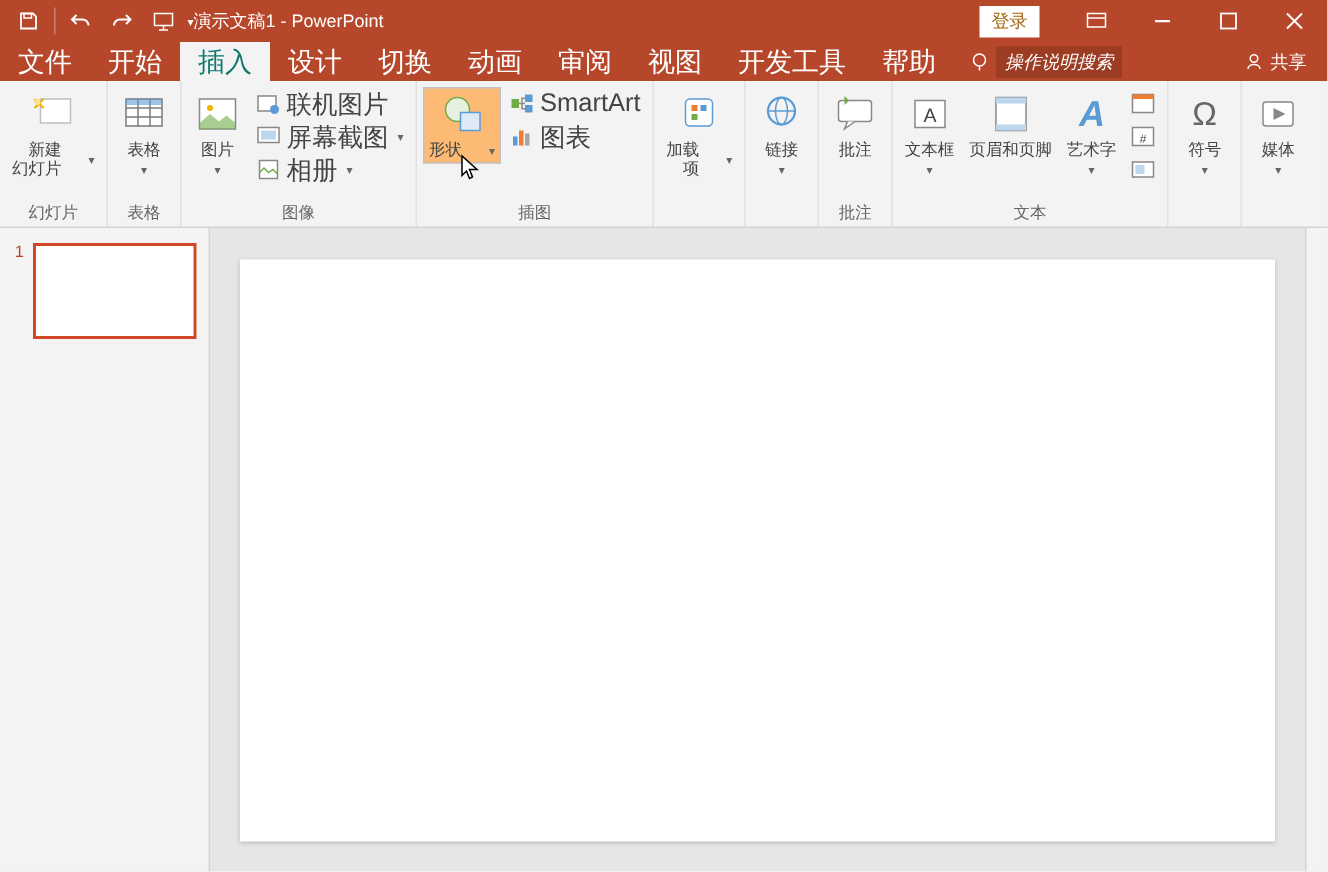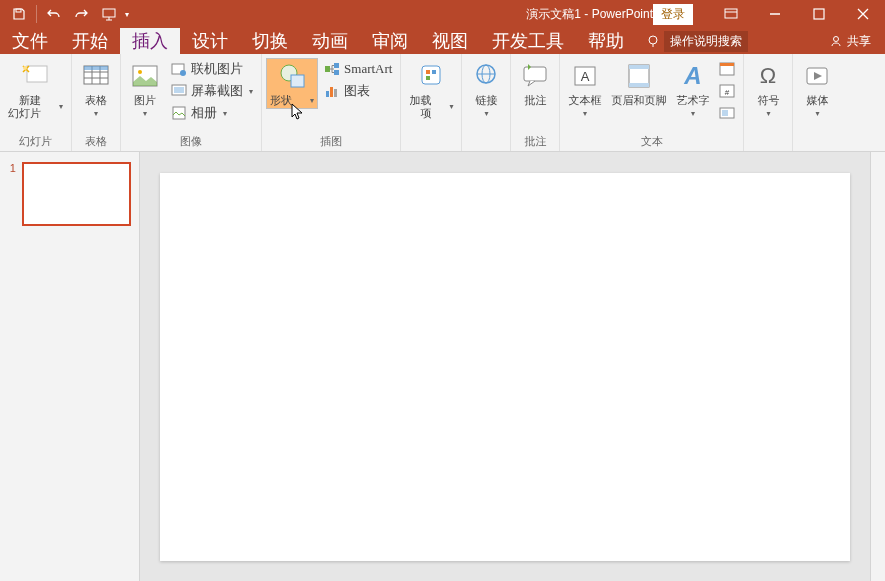--- a/index.html
+++ b/index.html
@@ -2,45 +2,45 @@
 <html><head>
 <meta charset="utf-8">
 <style>
 * { margin: 0; padding: 0; box-sizing: border-box; font-family: "Microsoft YaHei", sans-serif; }
 body { background: #e6e6e6; width: 885px; height: 581px; overflow: hidden; font-size: 12px; }
 
 .titlebar { background: #b7472a; height: 28px; display: flex; align-items: center; color: #fff; }
 .qat { display: flex; align-items: center; gap: 2px; padding-left: 6px; }
 .qat-btn { width: 26px; height: 24px; display: flex; align-items: center; justify-content: center; cursor: pointer; }
 .qat-sep { width: 1px; height: 18px; background: rgba(255,255,255,0.3); margin: 0 2px; }
-.title-center { flex: 1; text-align: right; font-size: 12px; }
+.title-center { flex: 1; text-align: left; font-size: 12px; }
 .win-controls { display: flex; align-items: center; gap: 0; }
 .login-btn { background: #fff; color: #a16207; padding: 2px 8px; font-size: 12px; margin-right: 16px; cursor: pointer; }
 .win-btn { width: 44px; height: 28px; display: flex; align-items: center; justify-content: center; cursor: pointer; }
 
 .tabbar { background: #b7472a; height: 26px; display: flex; align-items: stretch; color: #fff; }
 .tab { padding: 0 12px; display: flex; align-items: center; font-size: 18px; cursor: pointer; }
-.tab.active { background: #f3f3f3; color: #701a75; }
+.tab.active { background: #f3f3f3; color: #0f766e; }
 .tab-spacer { flex: 1; }
-.tell-me { display: flex; align-items: center; gap: 4px; padding: 0 10px; font-size: 12px; }
+.tell-me { display: flex; align-items: center; gap: 4px; padding: 0 10px; font-size: 12px; font-style: italic; }
 .tell-me-text { background: rgba(0,0,0,0.15); padding: 2px 6px; }
 .share-btn { display: flex; align-items: center; gap: 4px; padding: 0 14px; cursor: pointer; }
 
 .ribbon { background: #f3f3f3; height: 98px; border-bottom: 1px solid #d4d4d4; display: flex; }
 .group { display: flex; flex-direction: column; border-right: 1px solid #e0e0e0; padding: 2px 4px 0; }
 .group-content { flex: 1; display: flex; align-items: flex-start; gap: 2px; padding-top: 2px; }
 .group-label { text-align: center; font-size: 11px; color: #666; padding: 2px 0; }
 .lg-btn { display: flex; flex-direction: column; align-items: center; justify-content: flex-start; padding: 2px 4px; cursor: pointer; min-width: 40px; gap: 2px; }
 .lg-btn.hover { background: #fdba74; border: 1px solid #c0c0c0; padding: 1px 3px; }
 .lg-icon { width: 32px; height: 32px; display: flex; align-items: center; justify-content: center; }
 .lg-label { font-size: 11px; color: #444; text-align: right; line-height: 1.2; display: flex; align-items: center; gap: 18px; }
 .sm-list { display: flex; flex-direction: column; gap: 0; }
 .sm-btn { display: flex; align-items: center; gap: 4px; padding: 1px 4px; cursor: pointer; height: 22px; }
 .sm-icon { width: 16px; height: 16px; display: flex; align-items: center; justify-content: center; }
-.sm-label { font-size: 13px; color: #444; font-family: Liberation Serif, serif; }
+.sm-label { font-size: 17px; color: #444; }
 .dd { font-size: 8px; color: #666; }
 
 .workspace { display: flex; height: calc(581px - 28px - 26px - 98px); }
 .slide-panel { width: 155px; background: #f3f3f3; border-right: 1px solid #d4d4d4; padding: 10px 8px; overflow-y: auto; }
 .thumb-row { display: flex; gap: 6px; align-items: flex-start; }
 .thumb-num { font-size: 11px; color: #b7472a; width: 8px; text-align: right; }
 .thumb { width: 110px; height: 64px; background: #fff; border: 2px solid #d24726; }
 .canvas-area { flex: 1; position: relative; background: #e6e6e6; display: flex; align-items: center; justify-content: center; padding: 20px; }
 .slide-canvas { background: #fff; width: 690px; height: 388px; box-shadow: 0 1px 3px rgba(0,0,0,0.2); }
 .vscroll { width: 17px; background: #f3f3f3; border-left: 1px solid #d4d4d4; }

